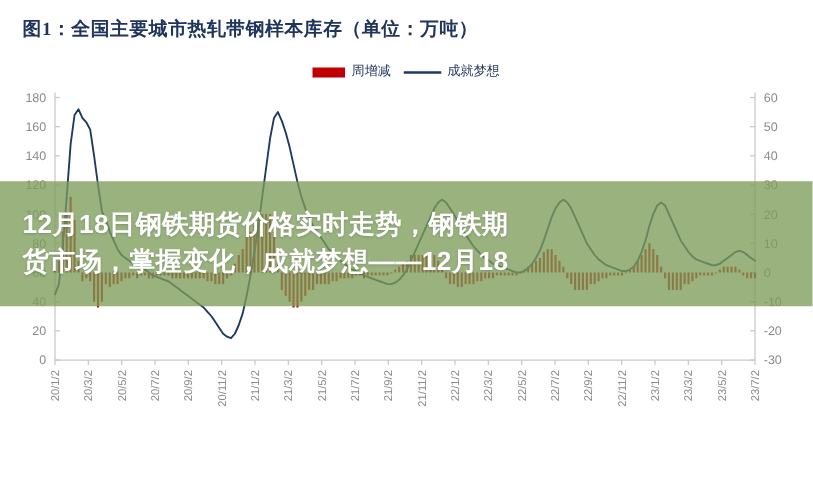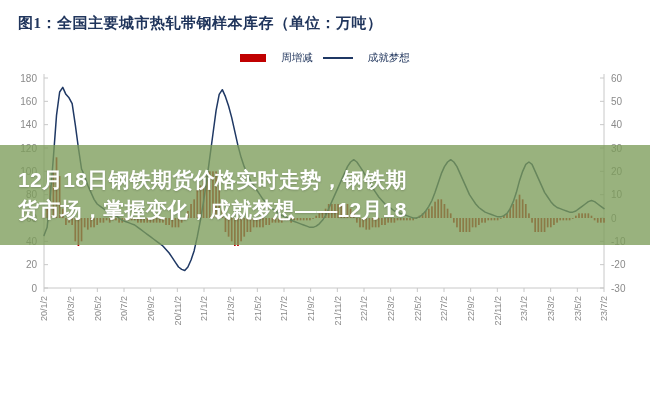--- a/index.html
+++ b/index.html
@@ -16,21 +16,21 @@
     font-weight:bold;font-size:15px;color:#20355c;letter-spacing:0.5px;
     white-space:nowrap;
   }
 
   .legend{
     position:absolute;left:0;top:53px;width:650px;
     display:flex;justify-content:center;align-items:center;gap:10px;
     font-size:10.5px;color:#20355c;
     font-family:"Liberation Serif","DejaVu Serif",serif;
   }
-  .legend-item{display:flex;align-items:center;gap:15px;}
+  .legend-item{display:flex;align-items:center;gap:5px;}
   .legend-swatch-bar{width:26px;height:8px;background:#C00000;display:inline-block;}
   .legend-swatch-line{width:30px;height:0;border-top:2.4px solid #1F3864;display:inline-block;}
   .legend-label{line-height:1;}
 
   .plot-wrap{position:absolute;left:0;top:0;width:650px;height:400px;}
   svg.plot{position:absolute;left:0;top:0;}
 
   .tick-label{
     font-family:"Liberation Sans","DejaVu Sans",sans-serif;
     font-size:10px;fill:#8a8a8a;

